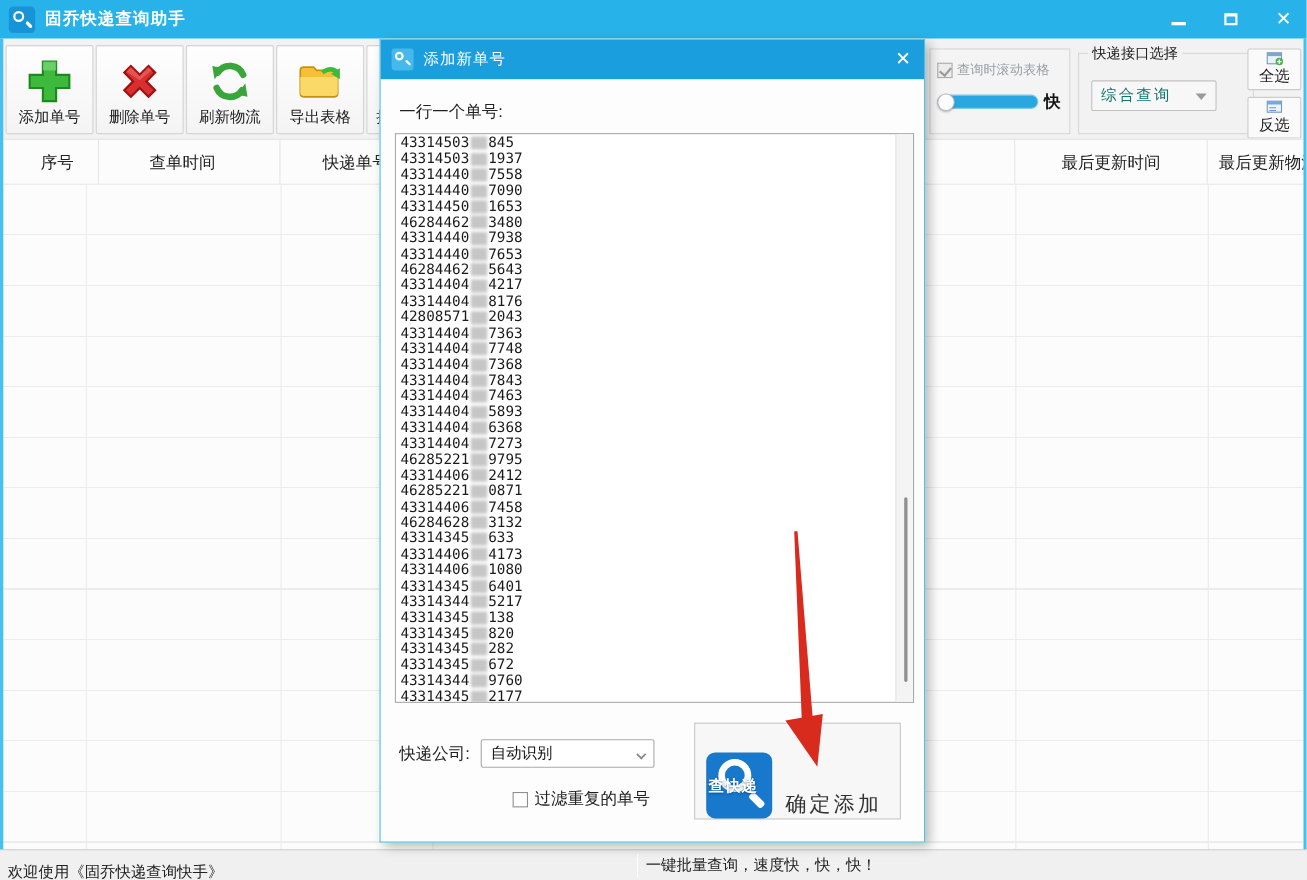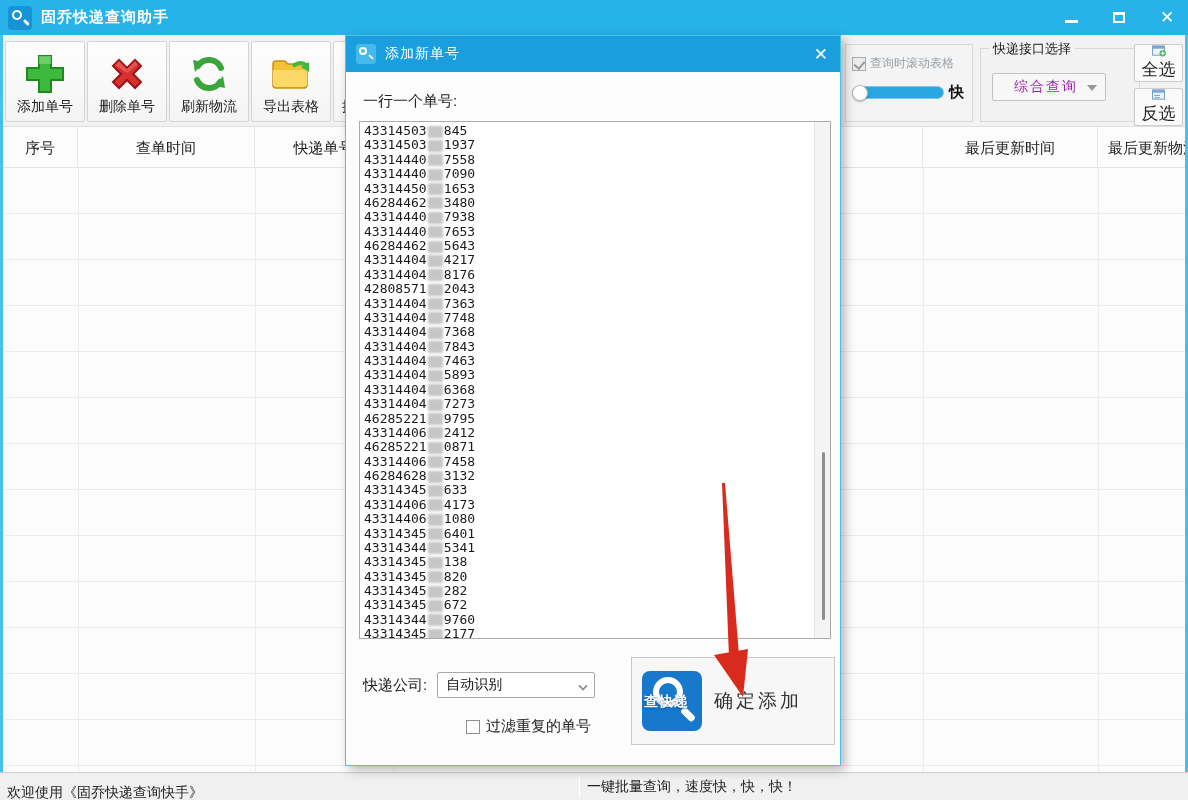--- a/index.html
+++ b/index.html
@@ -38,26 +38,26 @@
   .opt-label { font-size:12px; color:#97a0a6; margin-left:4px; white-space:nowrap; }
   .slider-row { display:flex; align-items:center; margin:11px 0 0 6px; }
   .slider-track { width:92px; height:13px; background:#2aa7e0; border-radius:7px; border:1px solid #7ec7e8; position:relative; }
   .slider-handle { position:absolute; left:-1px; top:-2px; width:16px; height:16px; background:#fdfdfd; border:1px solid #bbb; border-radius:50%; box-shadow:0 1px 2px rgba(0,0,0,.25); cursor:pointer; }
   .speed-label { font-size:15px; font-weight:bold; color:#111; margin-left:5px; }
 
   
   .api-panel { position:absolute; left:977px; top:12px; width:160px; height:74px; border:1px solid #d8d8d8; }
   .api-legend { position:absolute; left:8px; top:-9px; background:#f2f2f2; padding:0 4px; font-size:13px; color:#222; }
   .api-select { position:absolute; left:11px; top:24px; width:114px; height:28px; background:#f7f7f7; border:1px solid #c2c2c2; border-radius:2px; display:flex; align-items:center; cursor:pointer; }
-  .api-select .val { font-size:14px; color:#a21caf; margin-left:21px; letter-spacing:2px; }
+  .api-select .val { font-size:14px; color:#0f766e; margin-left:8px; letter-spacing:2px; }
   .chev { position:absolute; right:8px; top:11px; width:0; height:0; border-left:5px solid transparent; border-right:5px solid transparent; border-top:6px solid #999; }
 
   
   .selbtn { position:absolute; left:1131px; width:49px; height:38px; background:#fafafa; border:1px solid #ccc; border-radius:2px; display:flex; flex-direction:column; align-items:center; justify-content:center; cursor:pointer; }
-  .selbtn .slabel { font-size:17px; color:#222; margin-top:1px; }
+  .selbtn .slabel { font-size:14px; color:#222; margin-top:1px; }
   #btn-select-all { top:8px; } #btn-invert { top:52px; }
 
   
   .grid-header { position:absolute; left:3px; top:126px; width:1182px; height:42px; background:#fcfcfc; border-top:1px solid #e0e0e0; border-bottom:1px solid #e4e4e4; overflow:hidden; }
   .gh-cell { position:absolute; top:0; height:42px; display:flex; align-items:center; justify-content:center; font-size:15px; color:#222; border-right:1px solid #e6e6e6; white-space:nowrap; }
   .grid-body { position:absolute; left:3px; top:168px; width:1182px; height:604px; background:#fcfcfc;
     background-image:repeating-linear-gradient(to bottom, transparent 0px, transparent 45px, #ececec 45px, #ececec 46px); }
   .vline { position:absolute; top:0; bottom:0; width:1px; background:#ececec; }
 
   
@@ -86,21 +86,21 @@
   .company-row { position:absolute; left:17px; top:636px; display:flex; align-items:center; }
   .company-label { font-size:15px; color:#222; }
   .company-select { position:relative; width:158px; height:26px; margin-left:10px; background:#fff; border:1px solid #a9a9a9; border-radius:2px; display:flex; align-items:center; cursor:pointer; }
   .company-select .val { font-size:14px; color:#111; margin-left:8px; }
   .company-select .chev2 { position:absolute; right:7px; top:9px; width:8px; height:8px; border:solid #888; border-width:0 2px 2px 0; transform:rotate(45deg) scale(.8); }
 
   .filter-row { position:absolute; left:120px; top:681px; display:flex; align-items:center; cursor:pointer; }
   .cb-plain { width:14px; height:14px; background:#fff; border:1px solid #8f8f8f; flex:none; }
   .filter-label { font-size:15px; color:#222; margin-left:6px; }
 
-  .confirm-btn { position:absolute; left:285px; top:621px; width:204px; height:88px; background:#f7f7f7; border:1px solid #c8c8c8; display:flex; align-items:center; cursor:pointer; }
+  .confirm-btn { position:absolute; left:285px; top:621px; width:188px; height:88px; background:#f7f7f7; border:1px solid #c8c8c8; display:flex; align-items:flex-end; cursor:pointer; }
   .logo { position:relative; width:60px; height:60px; margin-left:10px; background:#1778cc; border-radius:8px; flex:none; }
   .logo .ring { position:absolute; left:11px; top:6px; width:30px; height:30px; border:6px solid #fff; border-radius:50%; }
   .logo .lhandle { position:absolute; left:38px; top:40px; width:16px; height:7px; background:#fff; transform:rotate(45deg); border-radius:3px; }
   .logo .ltext { position:absolute; left:2px; top:22px; width:100%; color:#fff; font-size:14px; font-weight:bold; text-shadow:0 1px 2px rgba(0,40,90,.6); letter-spacing:1px; }
   .confirm-label { font-size:19px; color:#333; margin-left:12px; letter-spacing:3px; }
 
   .arrow-svg { position:absolute; left:0; top:0; z-index:20; pointer-events:none; }
 </style>
 </head>
 <body>
@@ -202,21 +202,21 @@
       <svg width="16" height="13" viewBox="0 0 16 13">
         <rect x="1" y="1" width="13" height="10" fill="#eaf2fb" stroke="#6f97c2"></rect>
         <rect x="1" y="1" width="13" height="3" fill="#7aa7d6"></rect>
         <path d="M3 7 h6 M3 9.5 h6" stroke="#6f97c2" stroke-width="1"></path>
       </svg>
       <span class="slabel">反选</span>
     </div>
   </div>
 
   <div class="grid-header">
-    <div class="gh-cell" style="left:0;width:75px">序号</div>
+    <div class="gh-cell" style="left:12px;width:75px">序号</div>
     <div class="gh-cell" style="left:75px;width:177px">查单时间</div>
     <div class="gh-cell" style="left:252px;width:138px">快递单号</div>
     <div class="gh-cell" style="left:390px;width:530px"></div>
     <div class="gh-cell" style="left:920px;width:175px">最后更新时间</div>
     <div class="gh-cell" style="left:1095px;width:110px;border-right:none">最后更新物流</div>
   </div>
 
   <div class="grid-body">
     <div class="vline" style="left:75px"></div>
     <div class="vline" style="left:252px"></div>
@@ -269,21 +269,21 @@
           <div class="numline"><span>43314404</span><span class="redact" style="width: 15.2px;"></span><span>7273</span></div>
           <div class="numline"><span>46285221</span><span class="redact" style="width: 15.2px;"></span><span>9795</span></div>
           <div class="numline"><span>43314406</span><span class="redact" style="width: 15.2px;"></span><span>2412</span></div>
           <div class="numline"><span>46285221</span><span class="redact" style="width: 15.2px;"></span><span>0871</span></div>
           <div class="numline"><span>43314406</span><span class="redact" style="width: 15.2px;"></span><span>7458</span></div>
           <div class="numline"><span>46284628</span><span class="redact" style="width: 15.2px;"></span><span>3132</span></div>
           <div class="numline"><span>43314345</span><span class="redact" style="width: 15.2px;"></span><span>633</span></div>
           <div class="numline"><span>43314406</span><span class="redact" style="width: 15.2px;"></span><span>4173</span></div>
           <div class="numline"><span>43314406</span><span class="redact" style="width: 15.2px;"></span><span>1080</span></div>
           <div class="numline"><span>43314345</span><span class="redact" style="width: 15.2px;"></span><span>6401</span></div>
-          <div class="numline"><span>43314344</span><span class="redact" style="width: 15.2px;"></span><span>5341</span></div>
+          <div class="numline"><span>43314344</span><span class="redact" style="width: 15.2px;"></span><span>5217</span></div>
           <div class="numline"><span>43314345</span><span class="redact" style="width: 15.2px;"></span><span>138</span></div>
           <div class="numline"><span>43314345</span><span class="redact" style="width: 15.2px;"></span><span>820</span></div>
           <div class="numline"><span>43314345</span><span class="redact" style="width: 15.2px;"></span><span>282</span></div>
           <div class="numline"><span>43314345</span><span class="redact" style="width: 15.2px;"></span><span>672</span></div>
           <div class="numline"><span>43314344</span><span class="redact" style="width: 15.2px;"></span><span>9760</span></div>
           <div class="numline"><span>43314345</span><span class="redact" style="width: 15.2px;"></span><span>2177</span></div>
         </div>
       <div class="num-scroll">
         <div class="num-thumb"></div>
       </div>

